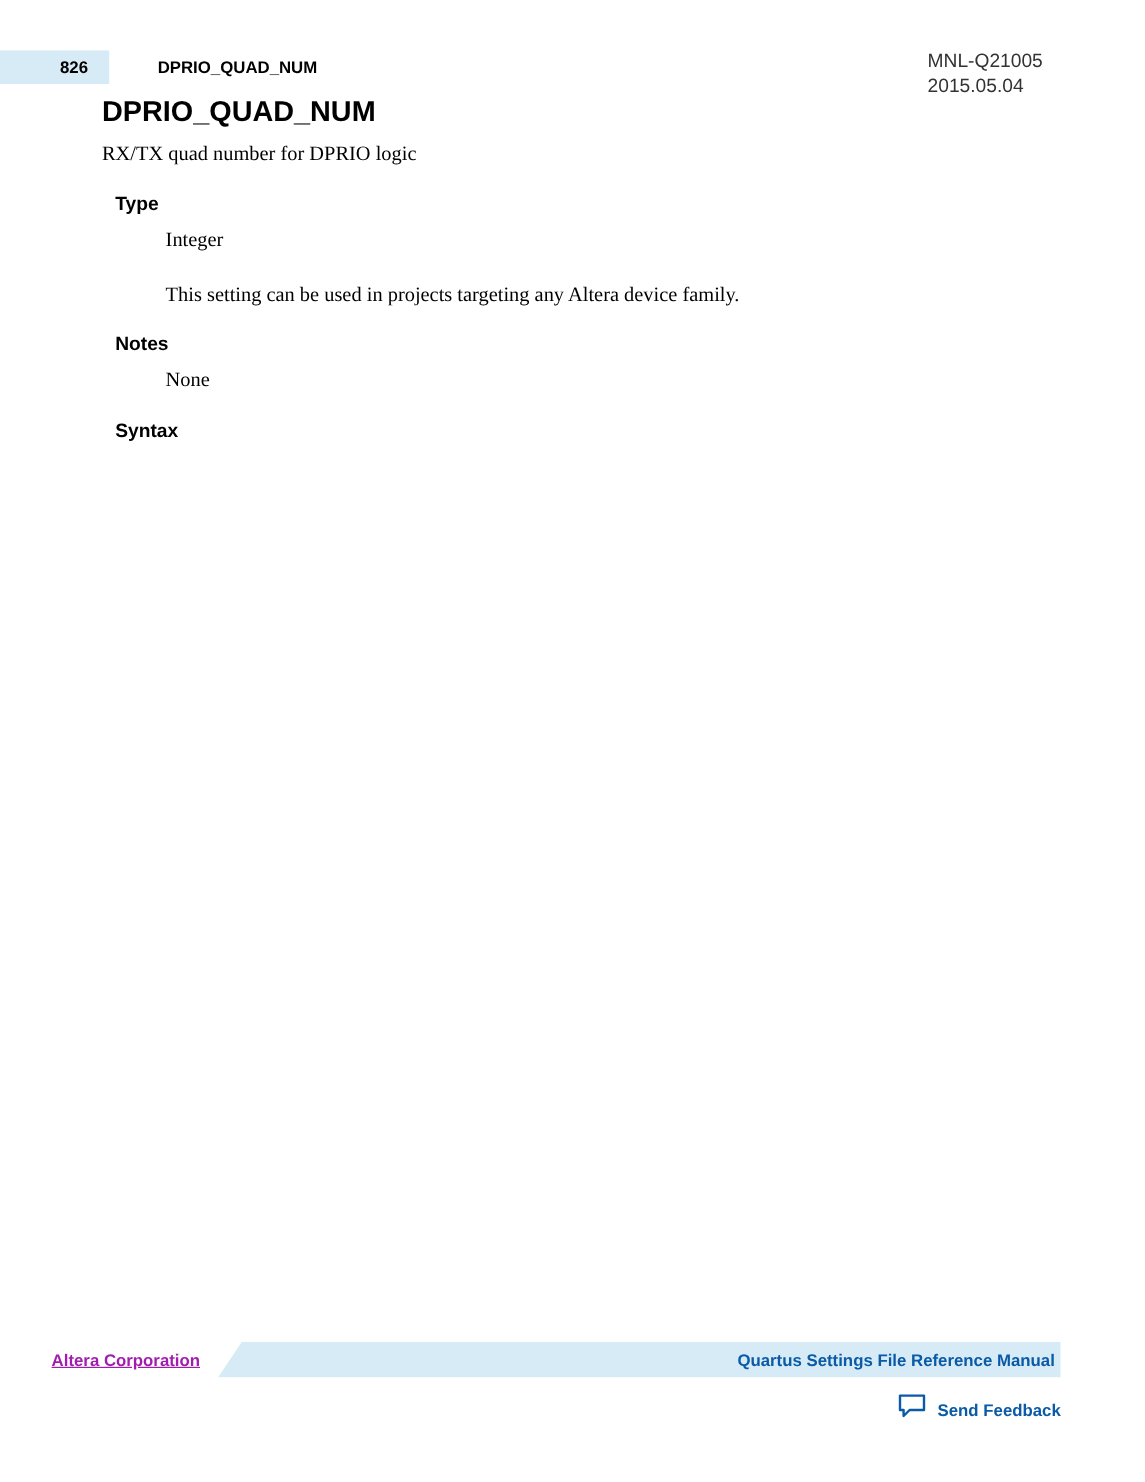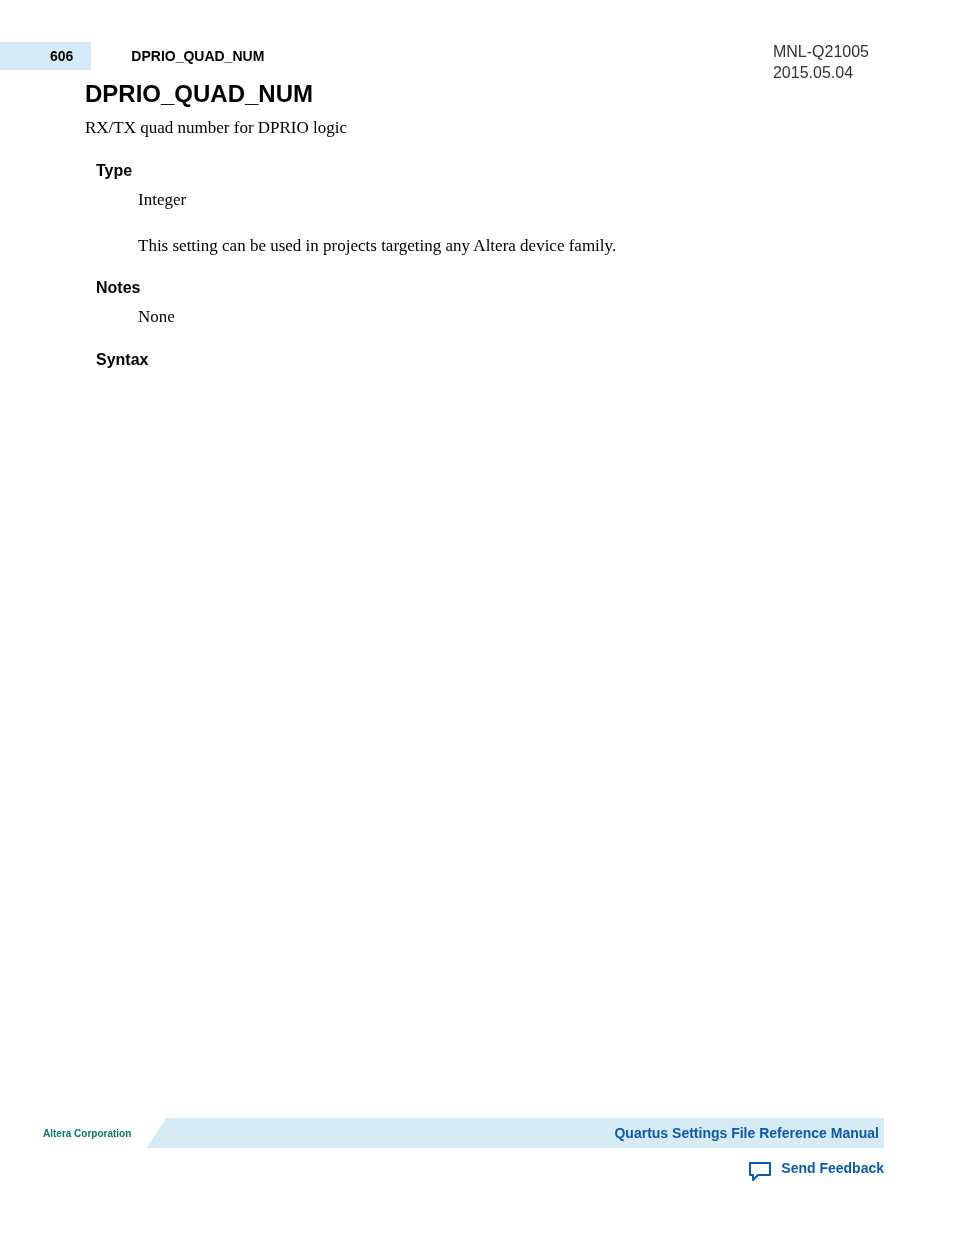--- a/index.html
+++ b/index.html
@@ -86,65 +86,67 @@
       top: 1118px;
     }
     .footer-bar {
       display: flex;
       align-items: stretch;
       height: 30px;
     }
     .footer-company {
       font-family: Arial, Helvetica, sans-serif;
       font-weight: bold;
-      font-size: 10px;
-      color: #0f766e;
+      font-size: 14px;
+      color: #a21caf;
       display: flex;
       align-items: center;
       padding-right: 15px;
       white-space: nowrap;
+      text-decoration: underline;
     }
     .footer-slant-wrap {
       flex: 1;
       background: #d6ebf5;
       clip-path: polygon(20px 0, 100% 0, 100% 100%, 0 100%);
       display: flex;
       align-items: center;
       justify-content: flex-end;
       padding-right: 5px;
     }
     .footer-manual {
       font-family: Arial, Helvetica, sans-serif;
       font-weight: bold;
       font-size: 14px;
       color: #0a5aa8;
     }
     .feedback {
       display: flex;
+      align-items: center;
       justify-content: flex-end;
       margin-top: 12px;
       gap: 8px;
     }
     .feedback-icon svg {
       width: 26px;
       height: 24px;
     }
     .feedback-text {
       font-family: Arial, Helvetica, sans-serif;
       font-weight: bold;
       font-size: 14px;
       color: #0a5aa8;
     }
   </style>
 </head>
 <body>
 
 <div class="header">
   <div class="header-left">
-    <div class="page-num-box">606</div>
+    <div class="page-num-box">826</div>
     <div class="header-topic">DPRIO_QUAD_NUM</div>
   </div>
   <div class="header-right">
     <div>MNL-Q21005</div>
     <div>2015.05.04</div>
   </div>
 </div>
 
 <div class="content">
   <h1 class="main-title">DPRIO_QUAD_NUM</h1>

